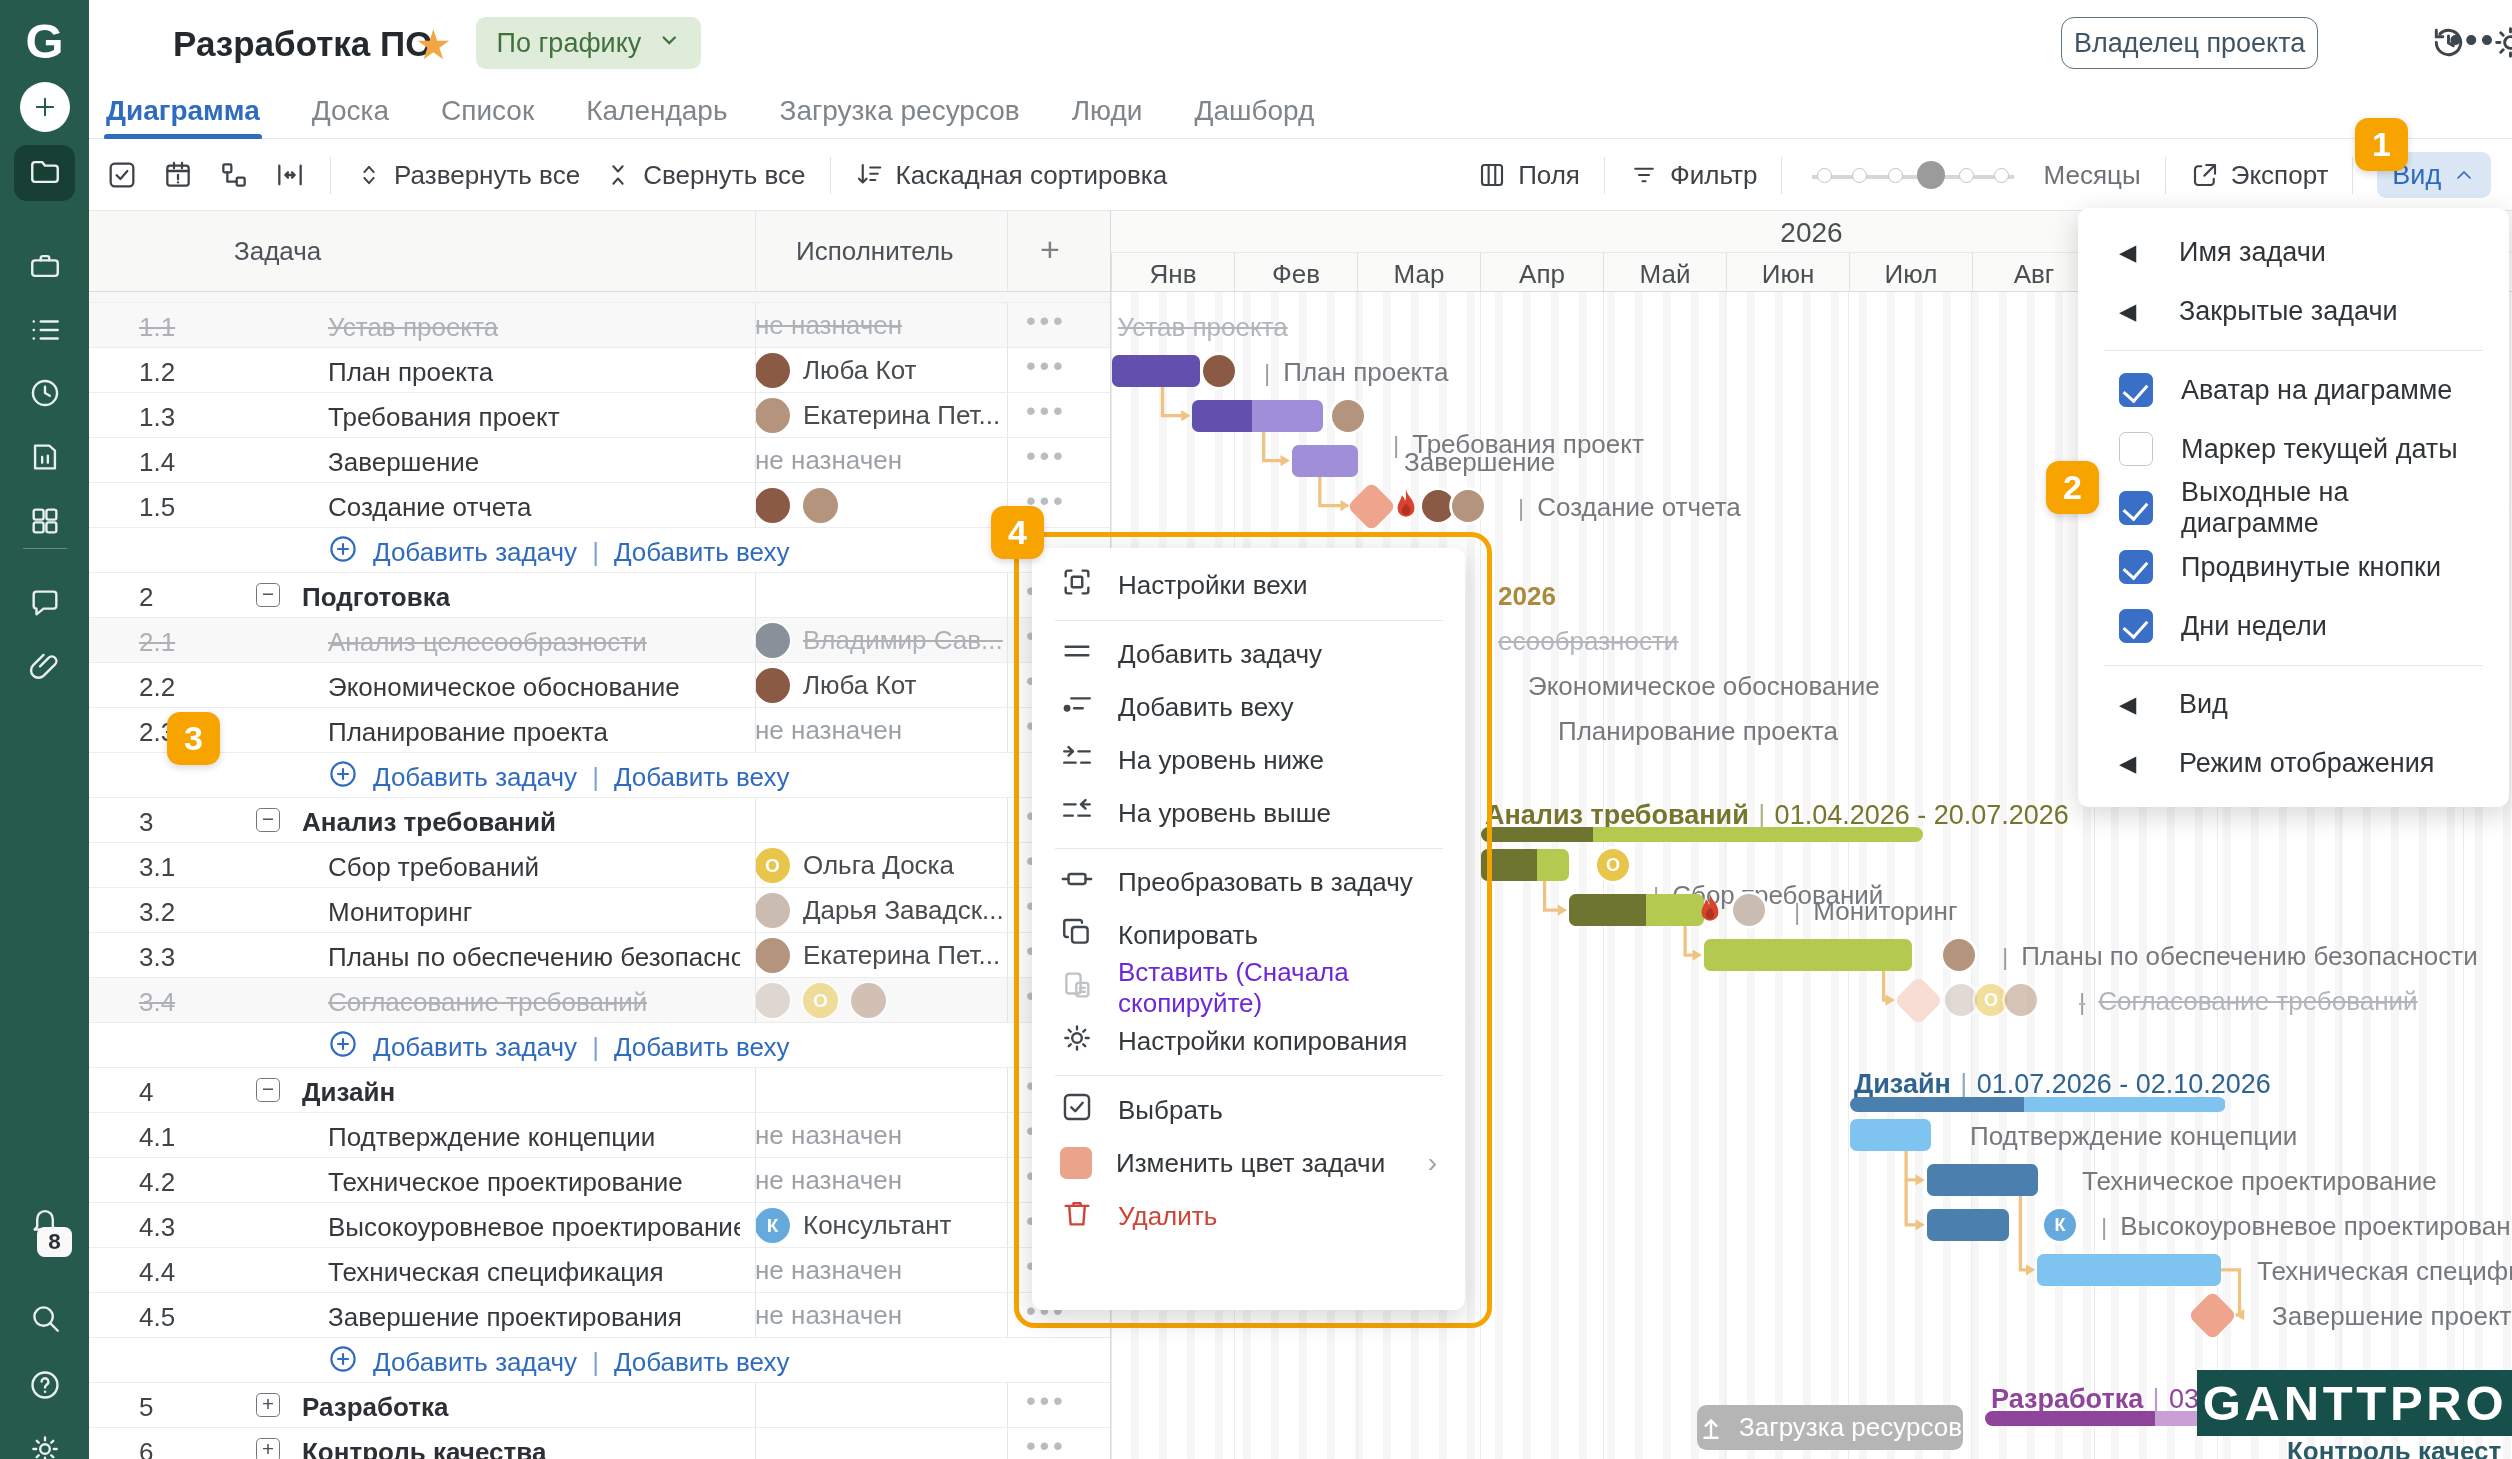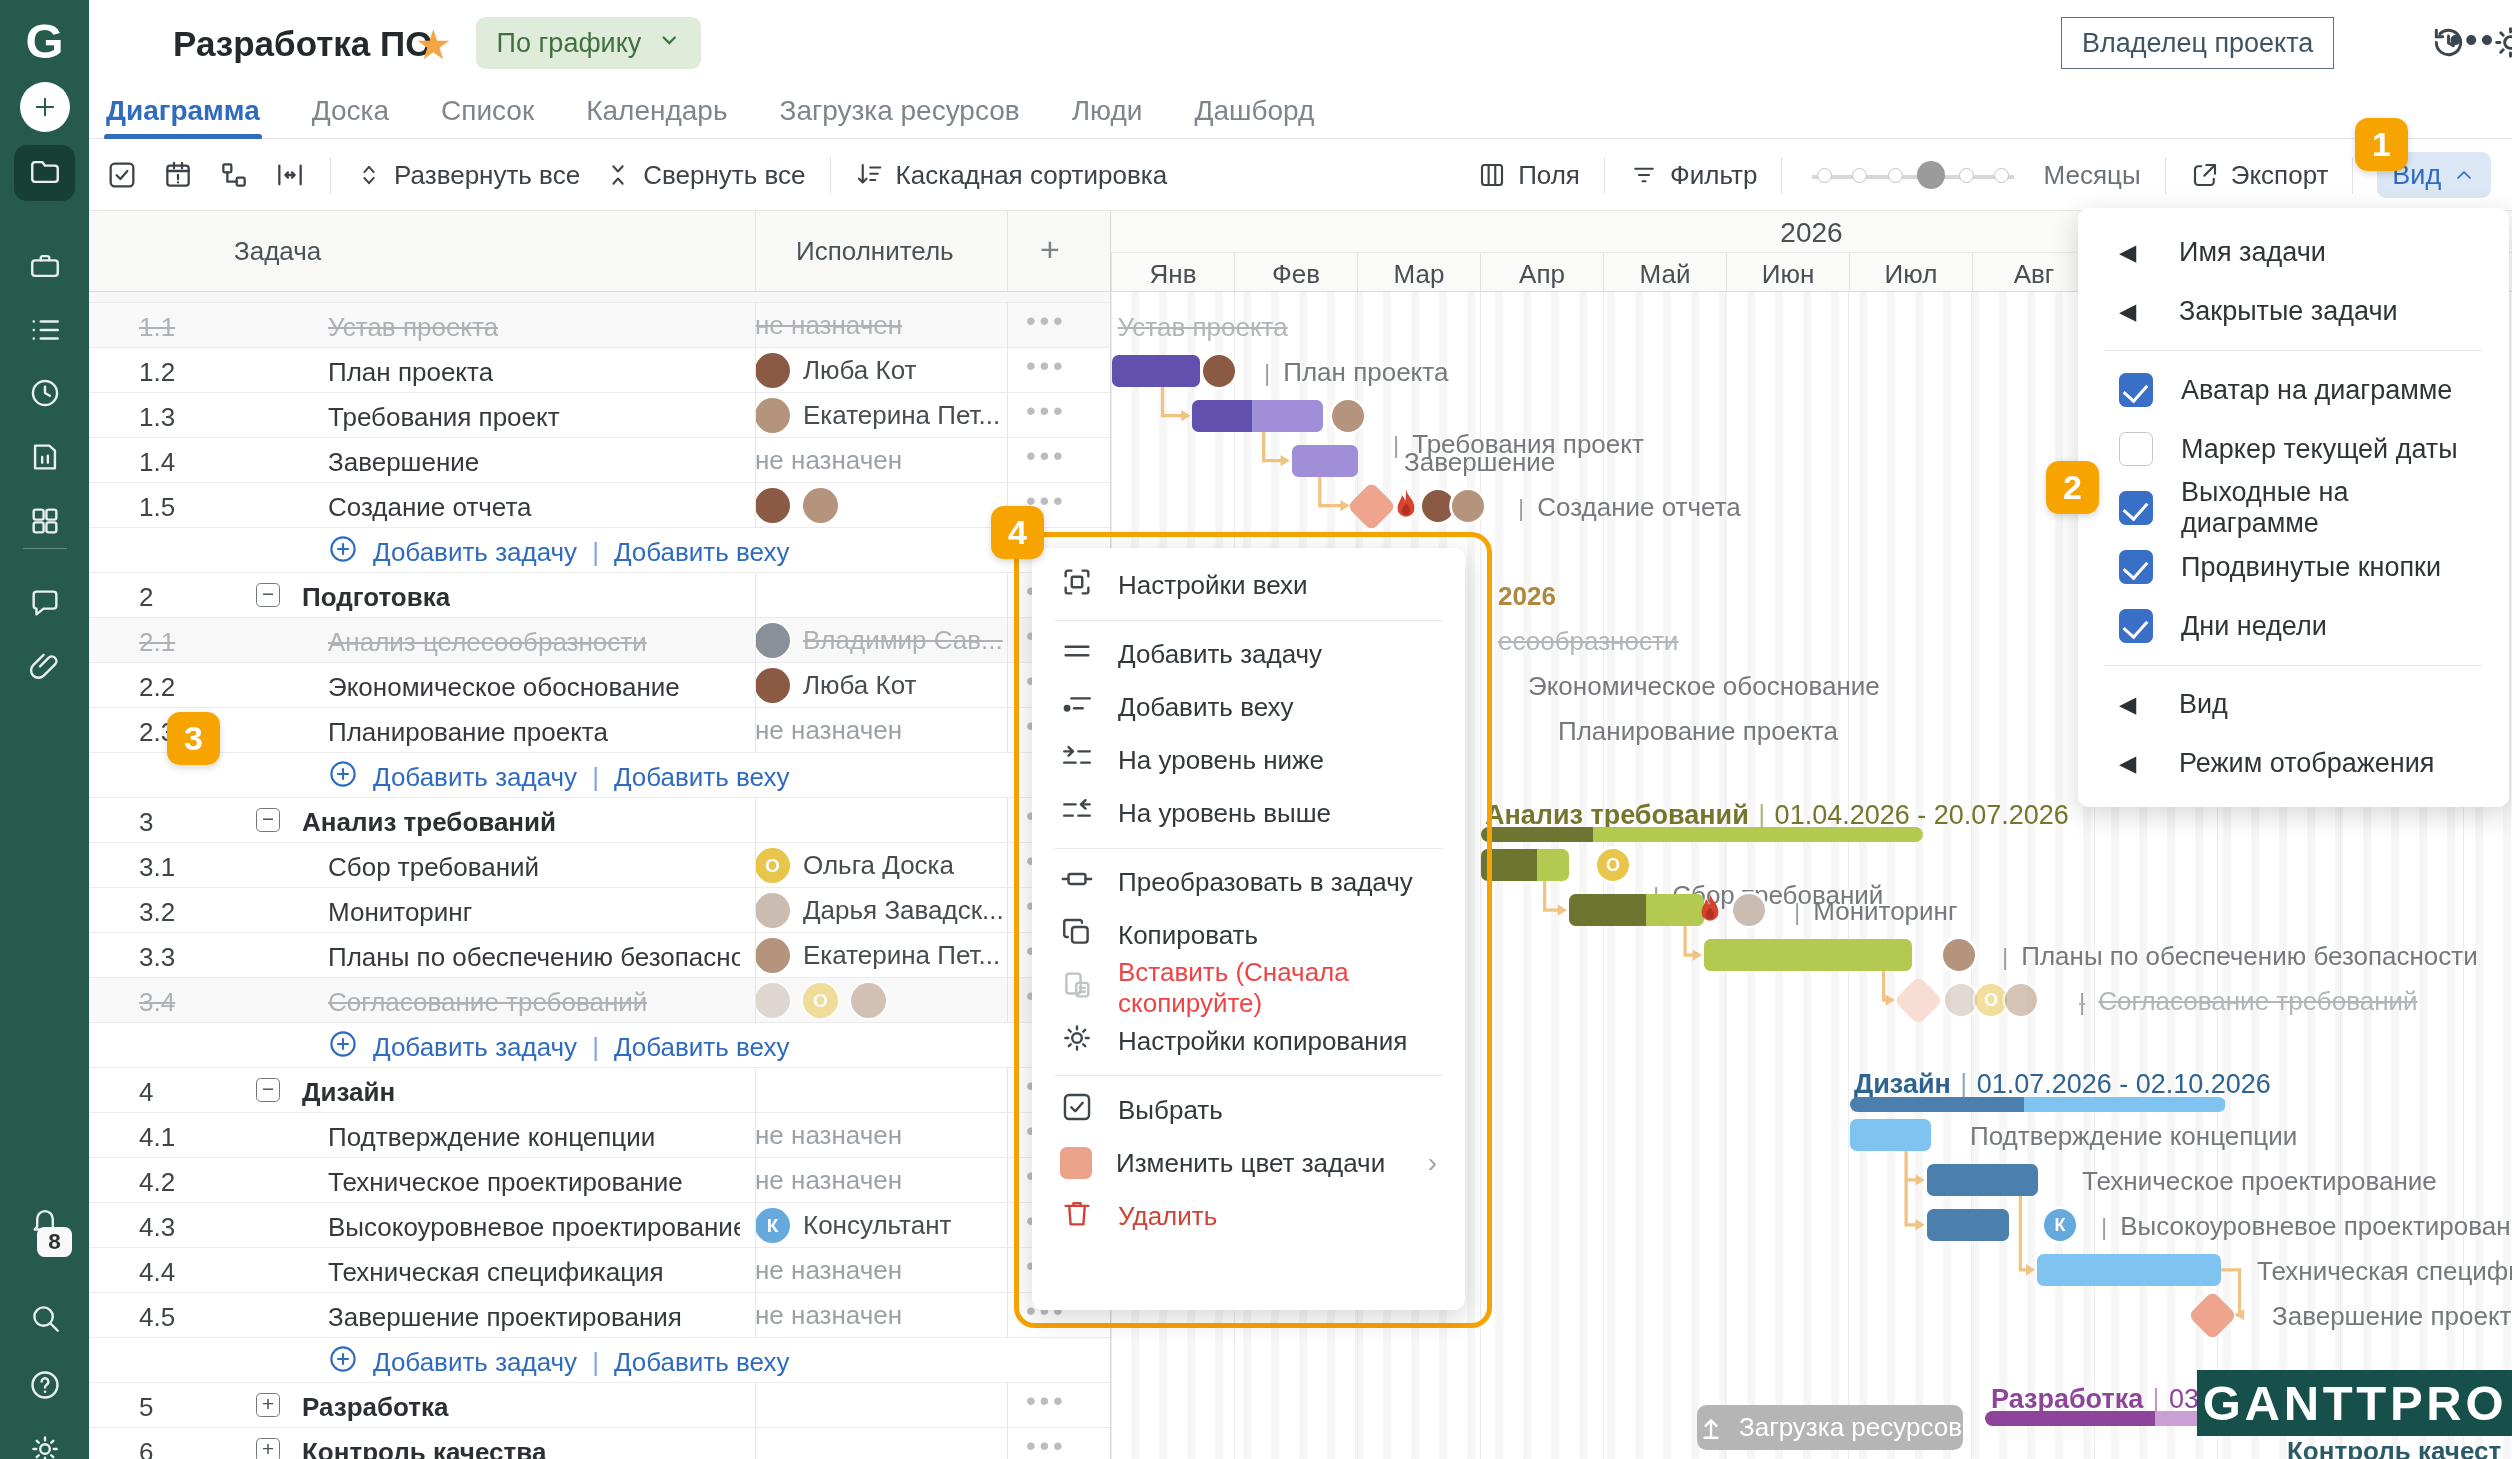--- a/index.html
+++ b/index.html
@@ -18,21 +18,21 @@
   .sb-item svg { width:34px; height:34px; }
   #plus-btn svg { width:28px; height:28px; }
 
   
   #topbar { position:absolute; left:89px; top:0; width:2423px; height:89px; background:#fff; }
   #proj-folder { position:absolute; left:20.6px; top:24px; color:#3d4b54; }
   #page-title { position:absolute; left:84px; top:24px; font-size:35px; font-weight:700; color:#24292d; }
   #fav-star { position:absolute; left:326px; top:20.6px; font-size:41px; color:#f2a644; }
   #status-pill { position:absolute; left:387px; top:17px; height:52px; background:#e0ecda; border-radius:9.4px; display:flex; align-items:center; gap:17px; padding:0 20.6px; color:#41703f; font-size:27px; }
   #status-pill svg { width:22.5px; height:22.5px; }
-  #owner-btn { position:absolute; left:1972px; top:17px; height:52px; border:1.9px solid #5f7280; border-radius:0; display:flex; align-items:center; padding:0 20px; font-size:27px; color:#415463; background:#fff; }
+  #owner-btn { position:absolute; left:1972px; top:17px; height:52px; border:1.9px solid #5f7280; border-radius:13px; display:flex; align-items:center; padding:0 12px; font-size:27px; color:#415463; background:#fff; }
   .hd-ic { position:absolute; top:22.5px; color:#3d464d; }
   .hd-ic svg { width:39px; height:39px; }
   #more-dots { position:absolute; left:2360px; top:19px; font-size:37px; color:#3d464d; letter-spacing:2.8px; }
 
   
   #tabs { position:absolute; left:89px; top:89px; width:2423px; height:50px; border-bottom:0.9px solid #e7e7e7; background:#fff; display:flex; align-items:center; gap:52px; padding-left:17px; }
   .tab { font-size:28px; color:#7e858b; position:relative; padding-bottom:5.6px; }
   .tab.active { color:#2f6bbf; font-weight:700; }
   .tab.active::after { content:""; position:absolute; left:-1.9px; right:-1.9px; bottom:-7.5px; height:5.6px; border-radius:3.7px; background:#2f6bbf; }
 
@@ -98,21 +98,21 @@
   .closed-label { color:#b2b6ba; text-decoration:line-through; }
   .task-label { color:#75797d; }
   #conn-svg { position:absolute; inset:0; pointer-events:none; }
   .gfire { position:absolute; width:30px; height:36px; }
 
   
   #ctx-frame { position:absolute; left:1014px; top:532px; width:478px; height:796px; border:5.6px solid #f7a400; border-radius:20.6px; z-index:40; pointer-events:none; }
   #ctx-menu { position:absolute; left:1032px; top:548px; width:433px; height:762px; background:#fff; border-radius:11.2px; box-shadow:0 7.5px 28px rgba(0,0,0,.16); z-index:41; padding:11.2px 0; }
   .cm-item { display:flex; align-items:center; gap:24px; height:53px; padding:0 28px; font-size:26px; color:#33383c; }
   .cm-item svg { width:34px; height:34px; flex:0 0 auto; }
-  .cm-item.disabled { color:#ef4444; }
+  .cm-item.disabled { color:#6d28d9; }
   .cm-item.danger { color:#cf4436; }
   .cm-div { height:0.9px; background:#e7e7e7; margin:7.5px 22.5px; }
   .cm-chev { margin-left:auto; color:#9ea3a7; font-size:28px; }
   .cm-swatch { width:32px; height:32px; border-radius:6.6px; background:#eca38b; flex:0 0 auto; }
 
   
   #view-menu { position:absolute; left:2078px; top:208px; width:431px; height:599px; background:#fff; border-radius:11.2px; box-shadow:0 7.5px 28px rgba(0,0,0,.16); z-index:42; padding:15px 0; }
   .vm-item { display:flex; align-items:center; gap:28px; height:59px; padding:0 41px; font-size:27px; color:#2f3438; }
   .vm-tri { font-size:22.5px; color:#2b3034; width:32px; }
   .vm-box { width:34px; height:34px; border-radius:6.6px; border:1.9px solid #c3c7ca; background:#fff; flex:0 0 auto; position:relative; }

